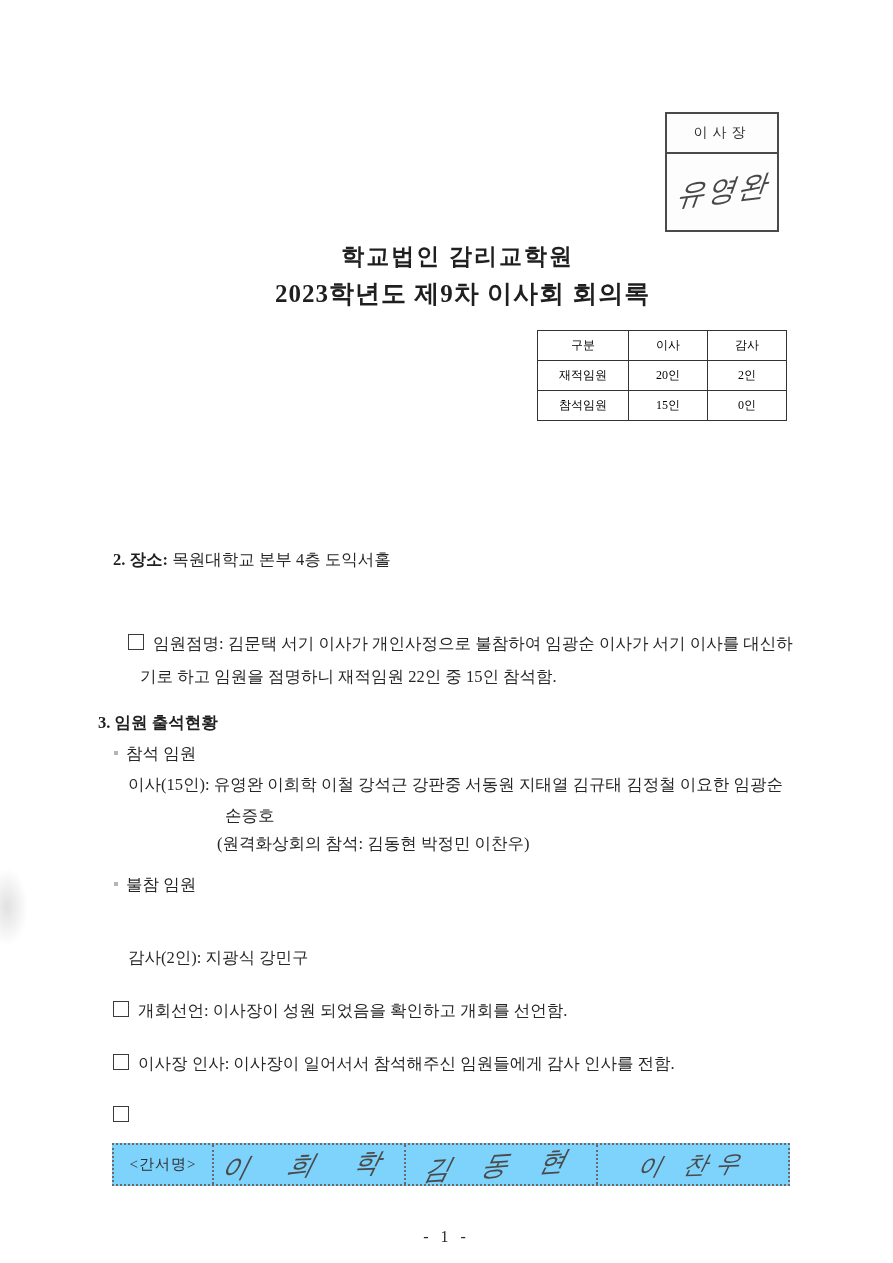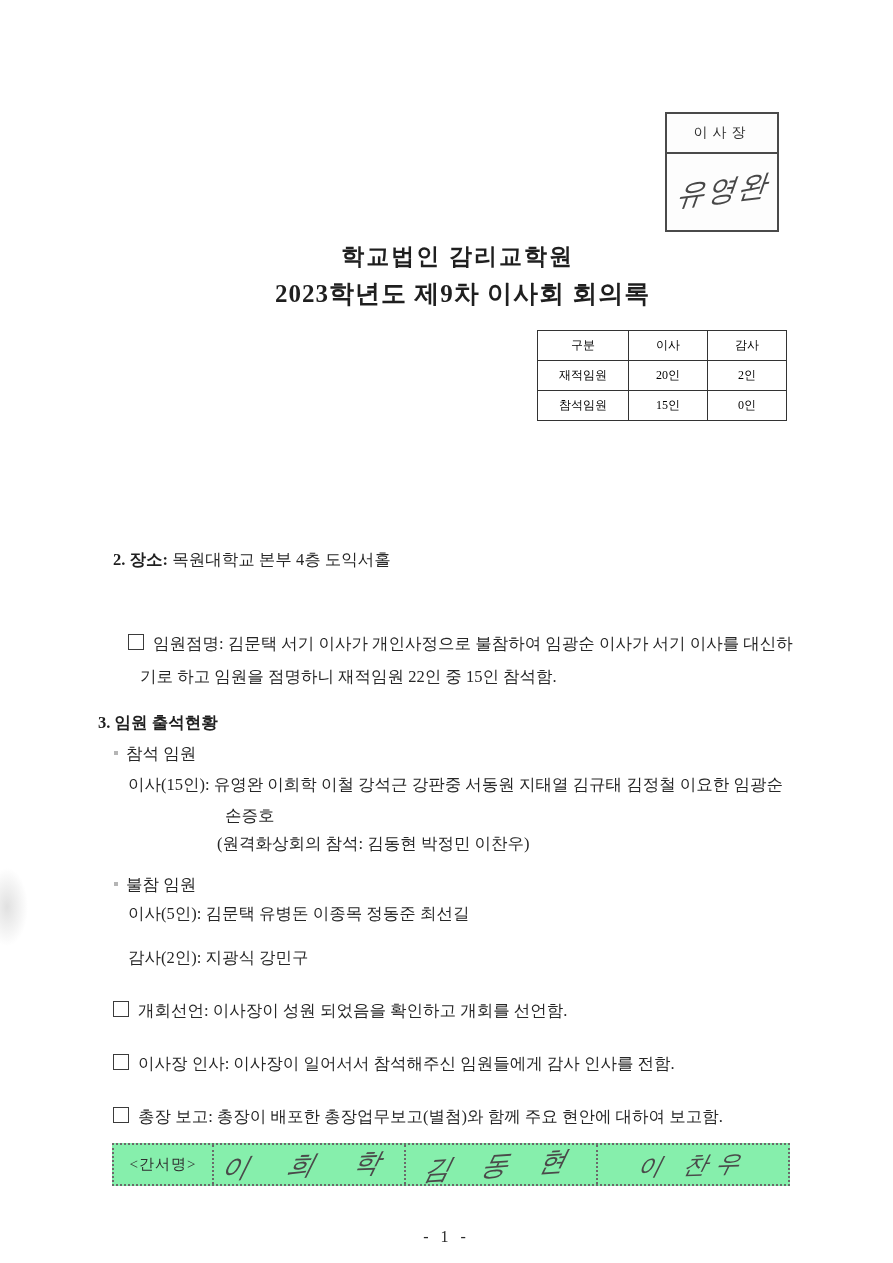--- a/index.html
+++ b/index.html
@@ -90,21 +90,21 @@
   .mini-bullet{
     display:inline-block;width:4px;height:4px;background:#b5b5b5;
     margin-right:8px;vertical-align:4px;
   }
 
   
   .strip{
     left:112px;top:1143px;width:678px;height:43px;
     border:2px dotted #6a6a6a;
     display:flex;box-sizing:border-box;
-    background:#86efac;
+    background:#7dd3fc;
   }
   .strip .cell{
     display:flex;align-items:center;justify-content:center;
     box-sizing:border-box;
   }
   .strip .label-cell{
     width:100px;
     border-right:2px dotted #6a6a6a;
     font-size:15px;letter-spacing:1px;color:#2e2e2e;
   }
@@ -184,40 +184,36 @@
     <span>이사(15인):</span>
     <span>유영완 이희학 이철 강석근 강판중 서동원 지태열 김규태 김정철 이요한 임광순</span>
   </div>
   <div class="abs line" style="left:225px;top:805px;">손증호</div>
   <div class="abs line" style="left:217px;top:833px;">(원격화상회의 참석: 김동현 박정민 이찬우)</div>
 
   <div class="abs line" style="left:114px;top:874px;">
     <span class="mini-bullet"></span><span>불참 임원</span>
   </div>
 
-  <div class="abs line" style="left:128px;top:903px;">
-    <span>이사(5인):</span>
-    <span>김문택 유병돈 이종목 정동준 최선길</span>
-  </div>
 
   <div class="abs line" style="left:128px;top:947px;">
     <span>감사(2인):</span>
     <span>지광식 강민구</span>
   </div>
 
   <div class="abs line" style="left:113px;top:1053px;">
     <span class="cb"></span><span>이사장 인사: 이사장이 일어서서 참석해주신 임원들에게 감사 인사를 전함.</span>
   </div>
 
   <div class="abs line" style="left:113px;top:1000px;">
     <span class="cb"></span><span>개회선언: 이사장이 성원 되었음을 확인하고 개회를 선언함.</span>
   </div>
 
   <div class="abs line" style="left:113px;top:1106px;">
-    <span class="cb"></span><span>총장 보고: 총장이 배포한 총장업무보고(별첨)와 함께 주요 현안에 대하여 보고함.</span>
+    <span class="cb"></span>
   </div>
 
   <div class="abs strip">
     <div class="cell label-cell">&lt;간서명&gt;</div>
     <div class="cell sig-cell">
       <span class="hand sig-0">이 희 학</span>
     </div>
     <div class="cell sig-cell">
       <span class="hand sig-1">김 동 현</span>
     </div>

